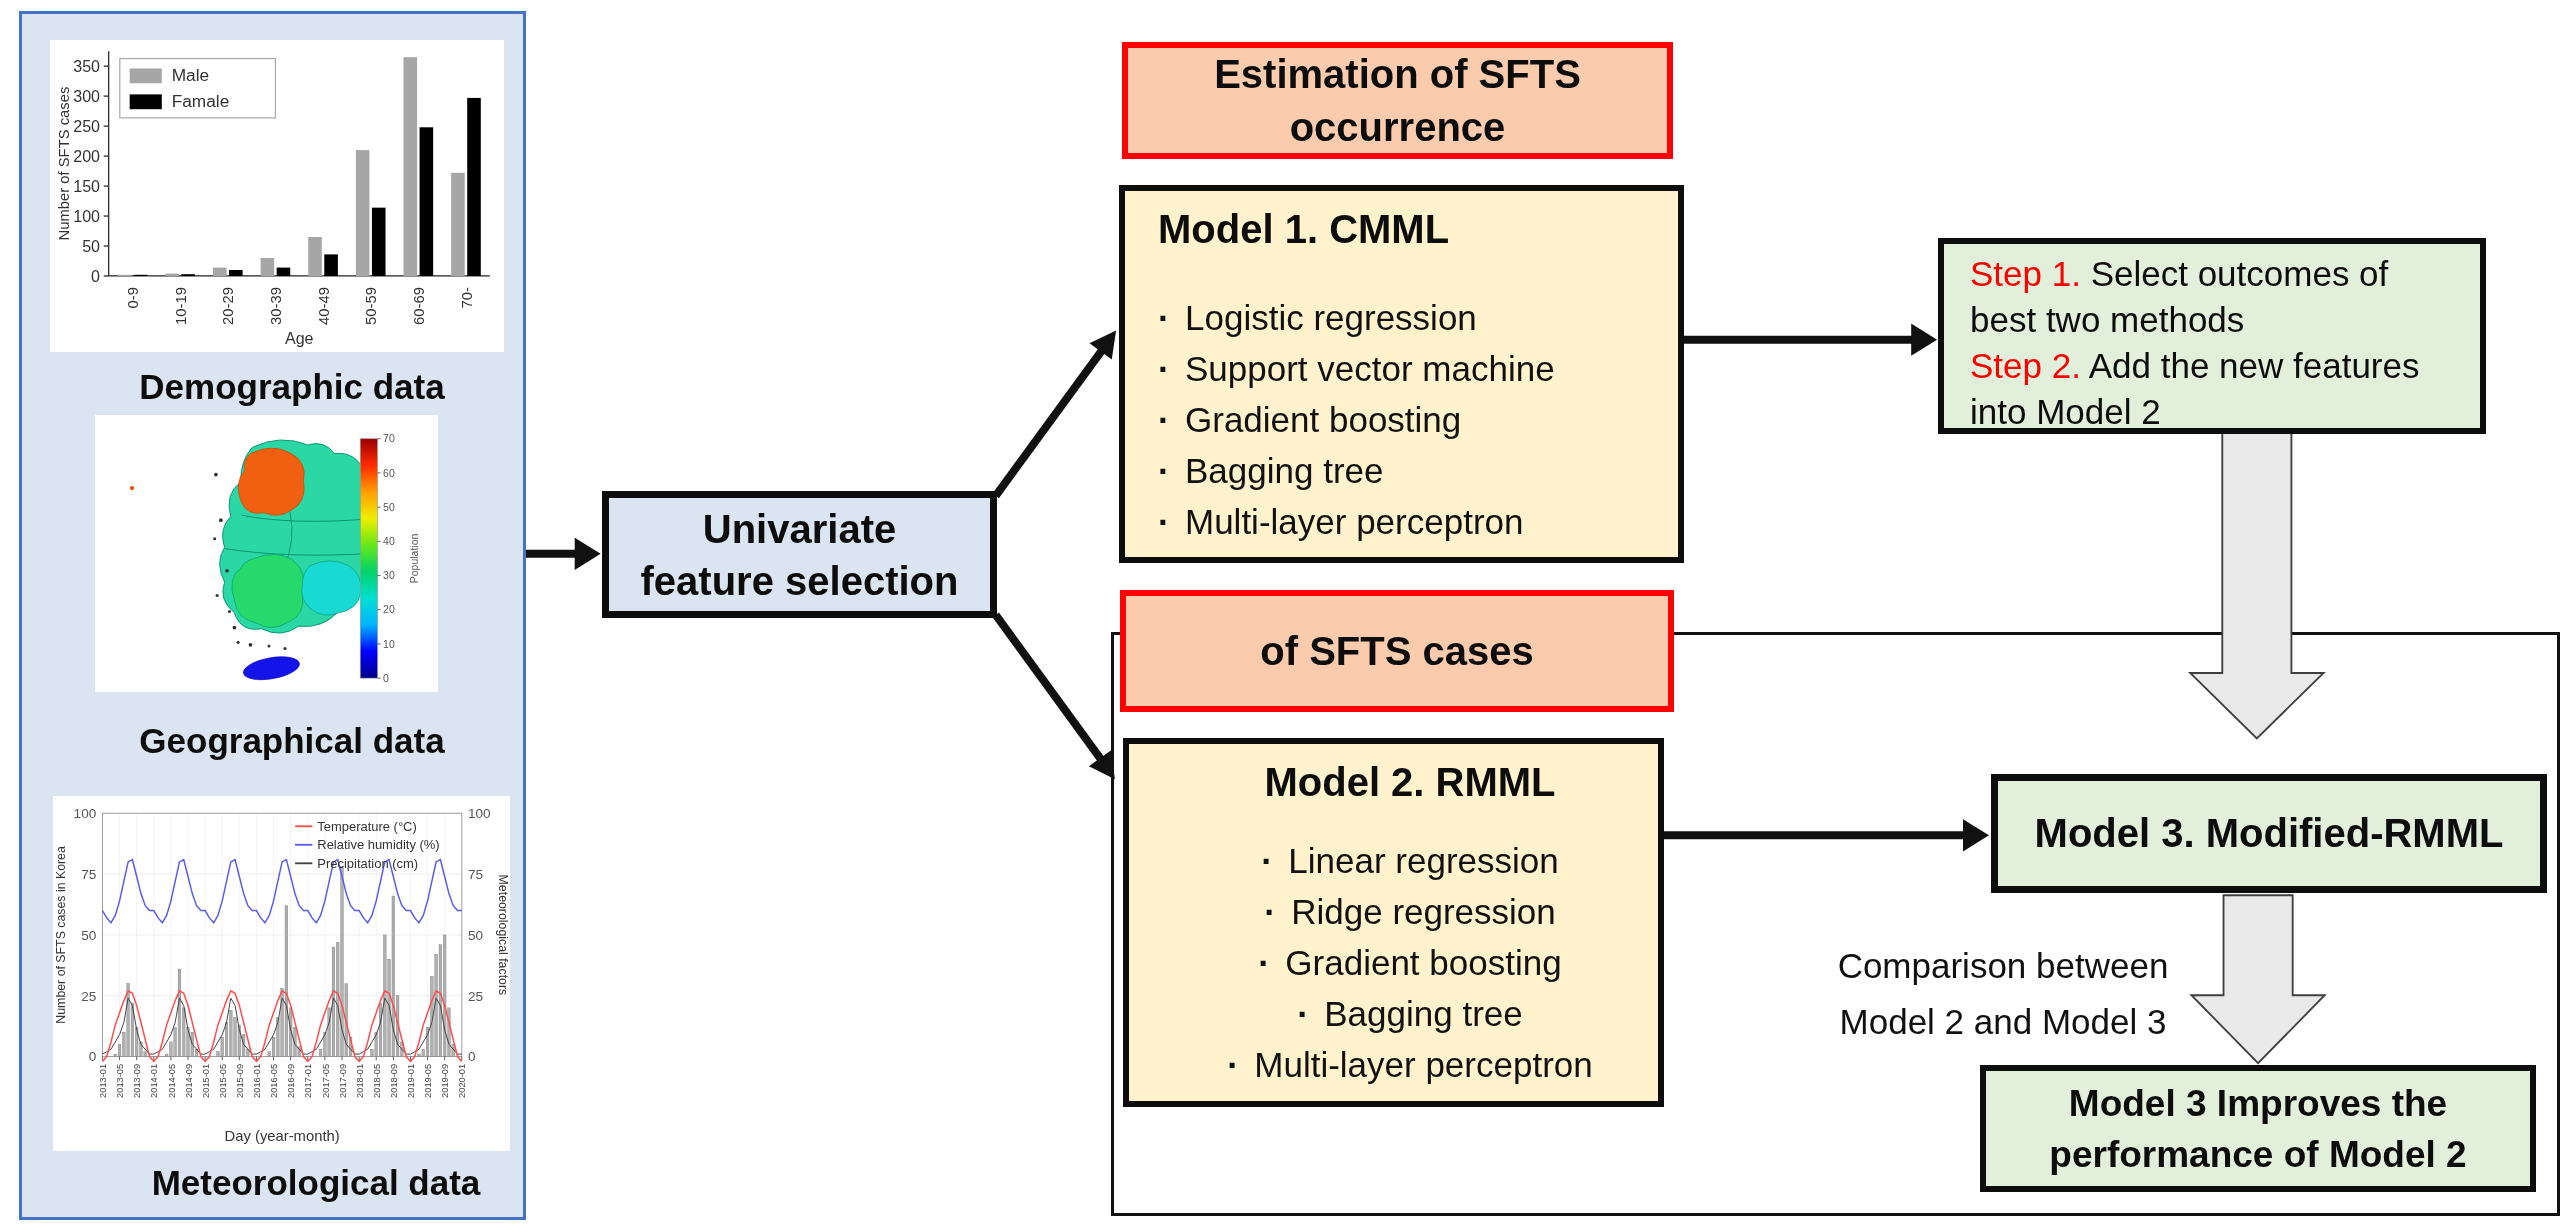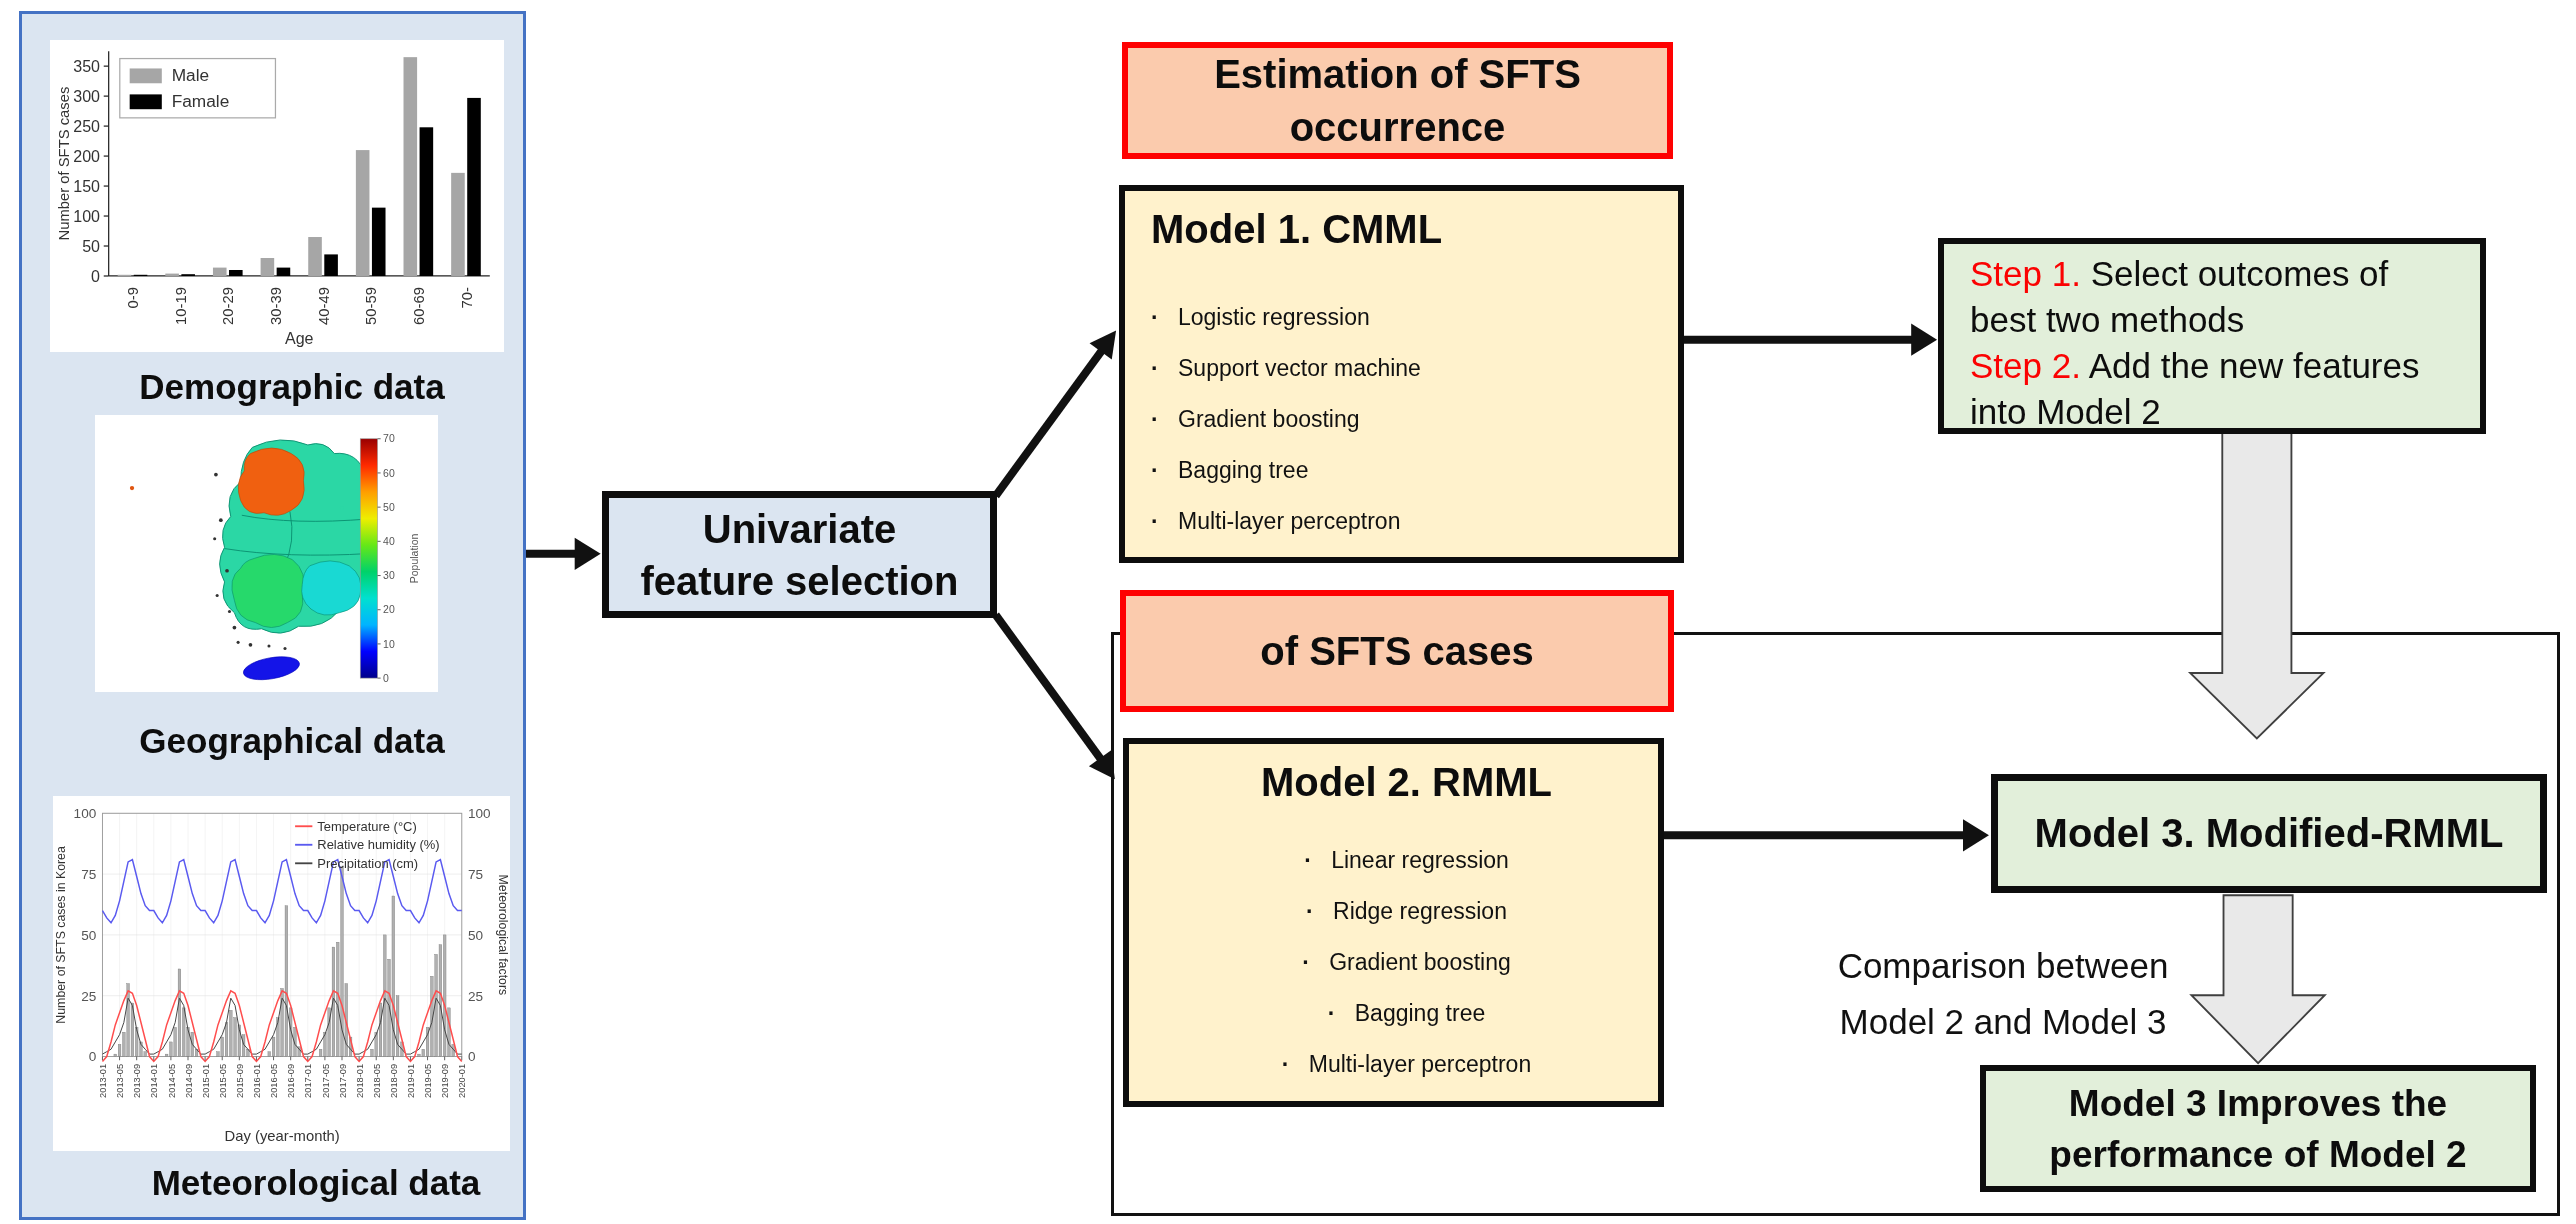--- a/index.html
+++ b/index.html
@@ -10,25 +10,25 @@
   #left-panel{left:18.5px;top:11px;width:507px;height:1209px;background:#dbe5f1;border:3.7px solid #4472c4;}
   .card{position:absolute;background:#ffffff;}
   .card-label{position:absolute;width:100%;text-align:center;font-weight:700;font-size:35px;color:#0d0d0d;padding-left:40px;}
   
   .box{position:absolute;display:flex;flex-direction:column;justify-content:center;}
   #univariate-box{left:602px;top:491px;width:395px;height:127px;background:#dbe5f1;border:7.4px solid #0d0d0d;
     text-align:center;font-weight:700;font-size:40px;line-height:52px;color:#0d0d0d;}
   .red-header{background:#fbcbad;border:6.2px solid #fe0101;text-align:center;font-weight:700;font-size:40px;line-height:53px;color:#0d0d0d;}
   #header-occurrence{left:1122px;top:42px;width:551px;height:117px;}
   #header-cases{left:1120px;top:590px;width:554px;height:122px;}
-  .model-box{background:#fff2cc;border:6.2px solid #0d0d0d;padding:16px 0 0 26px;justify-content:flex-start;}
+  .model-box{background:#fff2cc;border:6.2px solid #0d0d0d;padding:16px 0 0 33px;justify-content:flex-start;}
   #model1-box{left:1119px;top:185px;width:565px;height:378px;}
   #model2-box{left:1123px;top:738px;width:541px;height:369px;text-align:center;}
   .model-title{font-weight:700;font-size:40px;color:#0d0d0d;margin-bottom:40px;}
-  .mrow{font-size:23px;line-height:51px;color:#111;white-space:nowrap;}
+  .mrow{font-size:35px;line-height:51px;color:#111;white-space:nowrap;}
   .dot{display:inline-block;width:27px;text-align:left;}
   .dot::before{content:"\00b7";font-weight:700;}
   .green-box{background:#e2efda;border:6.2px solid #0d0d0d;color:#0d0d0d;}
   #step-box{left:1938px;top:238px;width:548px;height:196px;padding:7.4px 12.3px 0 26px;justify-content:flex-start;font-size:35px;line-height:46px;color:#0d0d0d;}
   #step-box .step-red{color:#fb0202;}
   #model3-box{left:1991px;top:774px;width:556px;height:119px;border-width:7.4px;text-align:center;font-weight:700;font-size:40px;}
   #comparison-text{left:1787px;top:938px;width:432px;text-align:center;font-size:35px;line-height:56px;color:#111;}
   #improves-box{left:1980px;top:1065px;width:556px;height:127px;text-align:center;font-weight:700;font-size:37px;line-height:51px;}
   
   #big-container{left:1111px;top:632px;width:1449px;height:584px;border:3.7px solid #111;background:transparent;}

